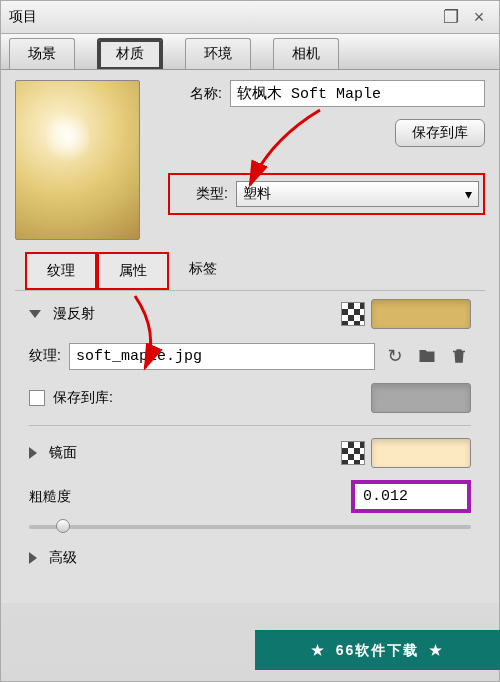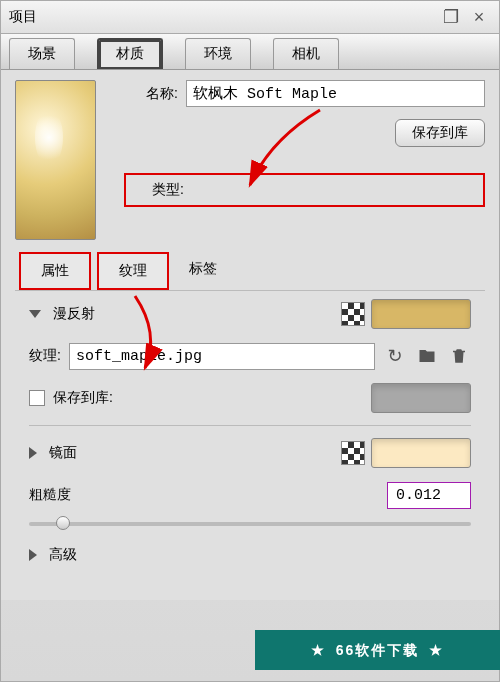--- a/index.html
+++ b/index.html
@@ -15,37 +15,37 @@
 .preview { width: 160px; height: 160px; background: radial-gradient(circle at 36% 30%, #fff6d8, #e6cc7a 46%, #cdb25f 72%, #b48f44 100%); border: 1px solid #888; border-radius: 2px; position: relative; overflow: hidden; }
 .preview::after { content:""; position:absolute; left:24%; top:18%; width:36%; height:36%; background: radial-gradient(circle, rgba(255,255,255,0.95), rgba(255,255,255,0) 70%); border-radius:50%; }
 .fields { flex: 1; }
 .field-row { display: flex; align-items: center; margin-bottom: 12px; gap: 8px; }
 .field-row label { width: 54px; text-align: right; }
 .text-input { flex: 1; padding: 4px 6px; border: 1px solid #999; background: #fff; font-family: "Courier New", monospace; font-size: 15px; }
 .btn { padding: 4px 16px; border: 1px solid #888; background: linear-gradient(#fdfdfd,#dcdcdc); border-radius: 6px; cursor: pointer; }
 .dropdown { flex: 1; display: flex; align-items: center; border: 1px solid #888; background: linear-gradient(#fff,#e6e6e6); padding: 3px 6px; }
 .dropdown .arrow { margin-left: auto; }
 .redbox { border: 2px solid #d00; padding: 2px; }
-.redbox-type { width: 361px; }
+.redbox-type { width: 317px; }
 .subtabs { display: flex; padding: 0 4px; margin-top: 6px; }
 .subtab { padding: 8px 20px; border: 1px solid #aaa; border-bottom: none; background: #e8e8e8; cursor: pointer; }
 .subtab.active.redoutline { border: 2px solid #d00; }
 .subtab.red2 { border: 2px solid #d00; margin-left: 6px; }
 .subtab.plain { background: transparent; border: none; padding: 8px 20px; }
 hr.sep { border: none; border-top: 1px solid #bbb; margin: 0; }
 .section { padding: 8px 14px; }
 .prop-row { display: flex; align-items: center; margin-bottom: 12px; gap: 8px; min-height: 30px; }
 .prop-label { flex: 0 0 auto; }
 .triangle { display: inline-block; width: 0; height: 0; border-top: 6px solid transparent; border-bottom: 6px solid transparent; border-left: 8px solid #555; margin-right: 4px; vertical-align: middle; }
 .triangle.down { border-left: 6px solid transparent; border-right: 6px solid transparent; border-top: 8px solid #555; border-bottom: none; }
 .swatch-group { margin-left: auto; display: flex; align-items: center; gap: 6px; }
 .checker { width: 24px; height: 24px; background: conic-gradient(#333 0 25%, #fff 0 50%, #333 0 75%, #fff 0) 0 0/12px 12px; border: 1px solid #888; }
 .swatch { width: 100px; height: 30px; border: 1px solid #888; border-radius: 3px; box-shadow: inset 0 3px 6px rgba(0,0,0,0.15); }
 .icon-btn { width: 24px; height: 24px; color: #555; cursor: pointer; display: inline-flex; align-items: center; justify-content: center; font-size: 18px; }
-.num-input { width: 84px; padding: 4px 8px; border: 1px solid #a21caf; background: #fff; font-family: "Courier New", monospace; font-size: 15px; text-align: left; }
+.num-input { width: 120px; padding: 4px 8px; border: 4px solid #a21caf; background: #fff; font-family: "Courier New", monospace; font-size: 15px; text-align: left; }
 .slider { width: 100%; height: 4px; background: #bbb; border-radius: 2px; position: relative; margin: 6px 0 14px 0; }
 .slider .thumb { position: absolute; left: 6%; top: -6px; width: 14px; height: 14px; background: linear-gradient(#fff,#ccc); border: 1px solid #888; border-radius: 50%; }
 .footer-banner { position: absolute; bottom: 12px; right: 0; width: 245px; background: #0f766e; color: #fff; padding: 10px 0; text-align: center; font-weight: bold; letter-spacing: 2px; font-size: 17px; }
 .footer-banner .star { padding: 0 10px; }
 .arrow-svg { position: absolute; pointer-events: none; }
 .checkbox { width: 16px; height: 16px; border: 1px solid #888; background: #fff; display: inline-block; }
 </style>
 </head>
 <body>
 
@@ -73,28 +73,32 @@
           <label>名称:</label>
           <input class="text-input" value="软枫木 Soft Maple" style="">
         </div>
         <div class="field-row" style="justify-content:flex-end;">
           <button class="btn">保存到库</button>
         </div>
         <div style="height:14px;"></div>
         <div class="redbox redbox-type">
           <div class="field-row" style="margin:4px 2px;">
             <label>类型:</label>
+            <div class="dropdown">
+              <span>塑料</span>
+              <span class="arrow">▾</span>
+            </div>
           </div>
         </div>
       </div>
     </div>
 
     <div class="subtabs">
+      <div class="subtab red2">纹理</div>
       <div class="subtab active redoutline">属性</div>
-      <div class="subtab red2">纹理</div>
       <div class="subtab plain">标签</div>
     </div>
     <hr class="sep">
 
     <div class="section">
       <div class="prop-row">
         <span class="triangle down"></span>
         <span class="prop-label">漫反射</span>
         <div class="swatch-group">
           <div class="checker"></div>

